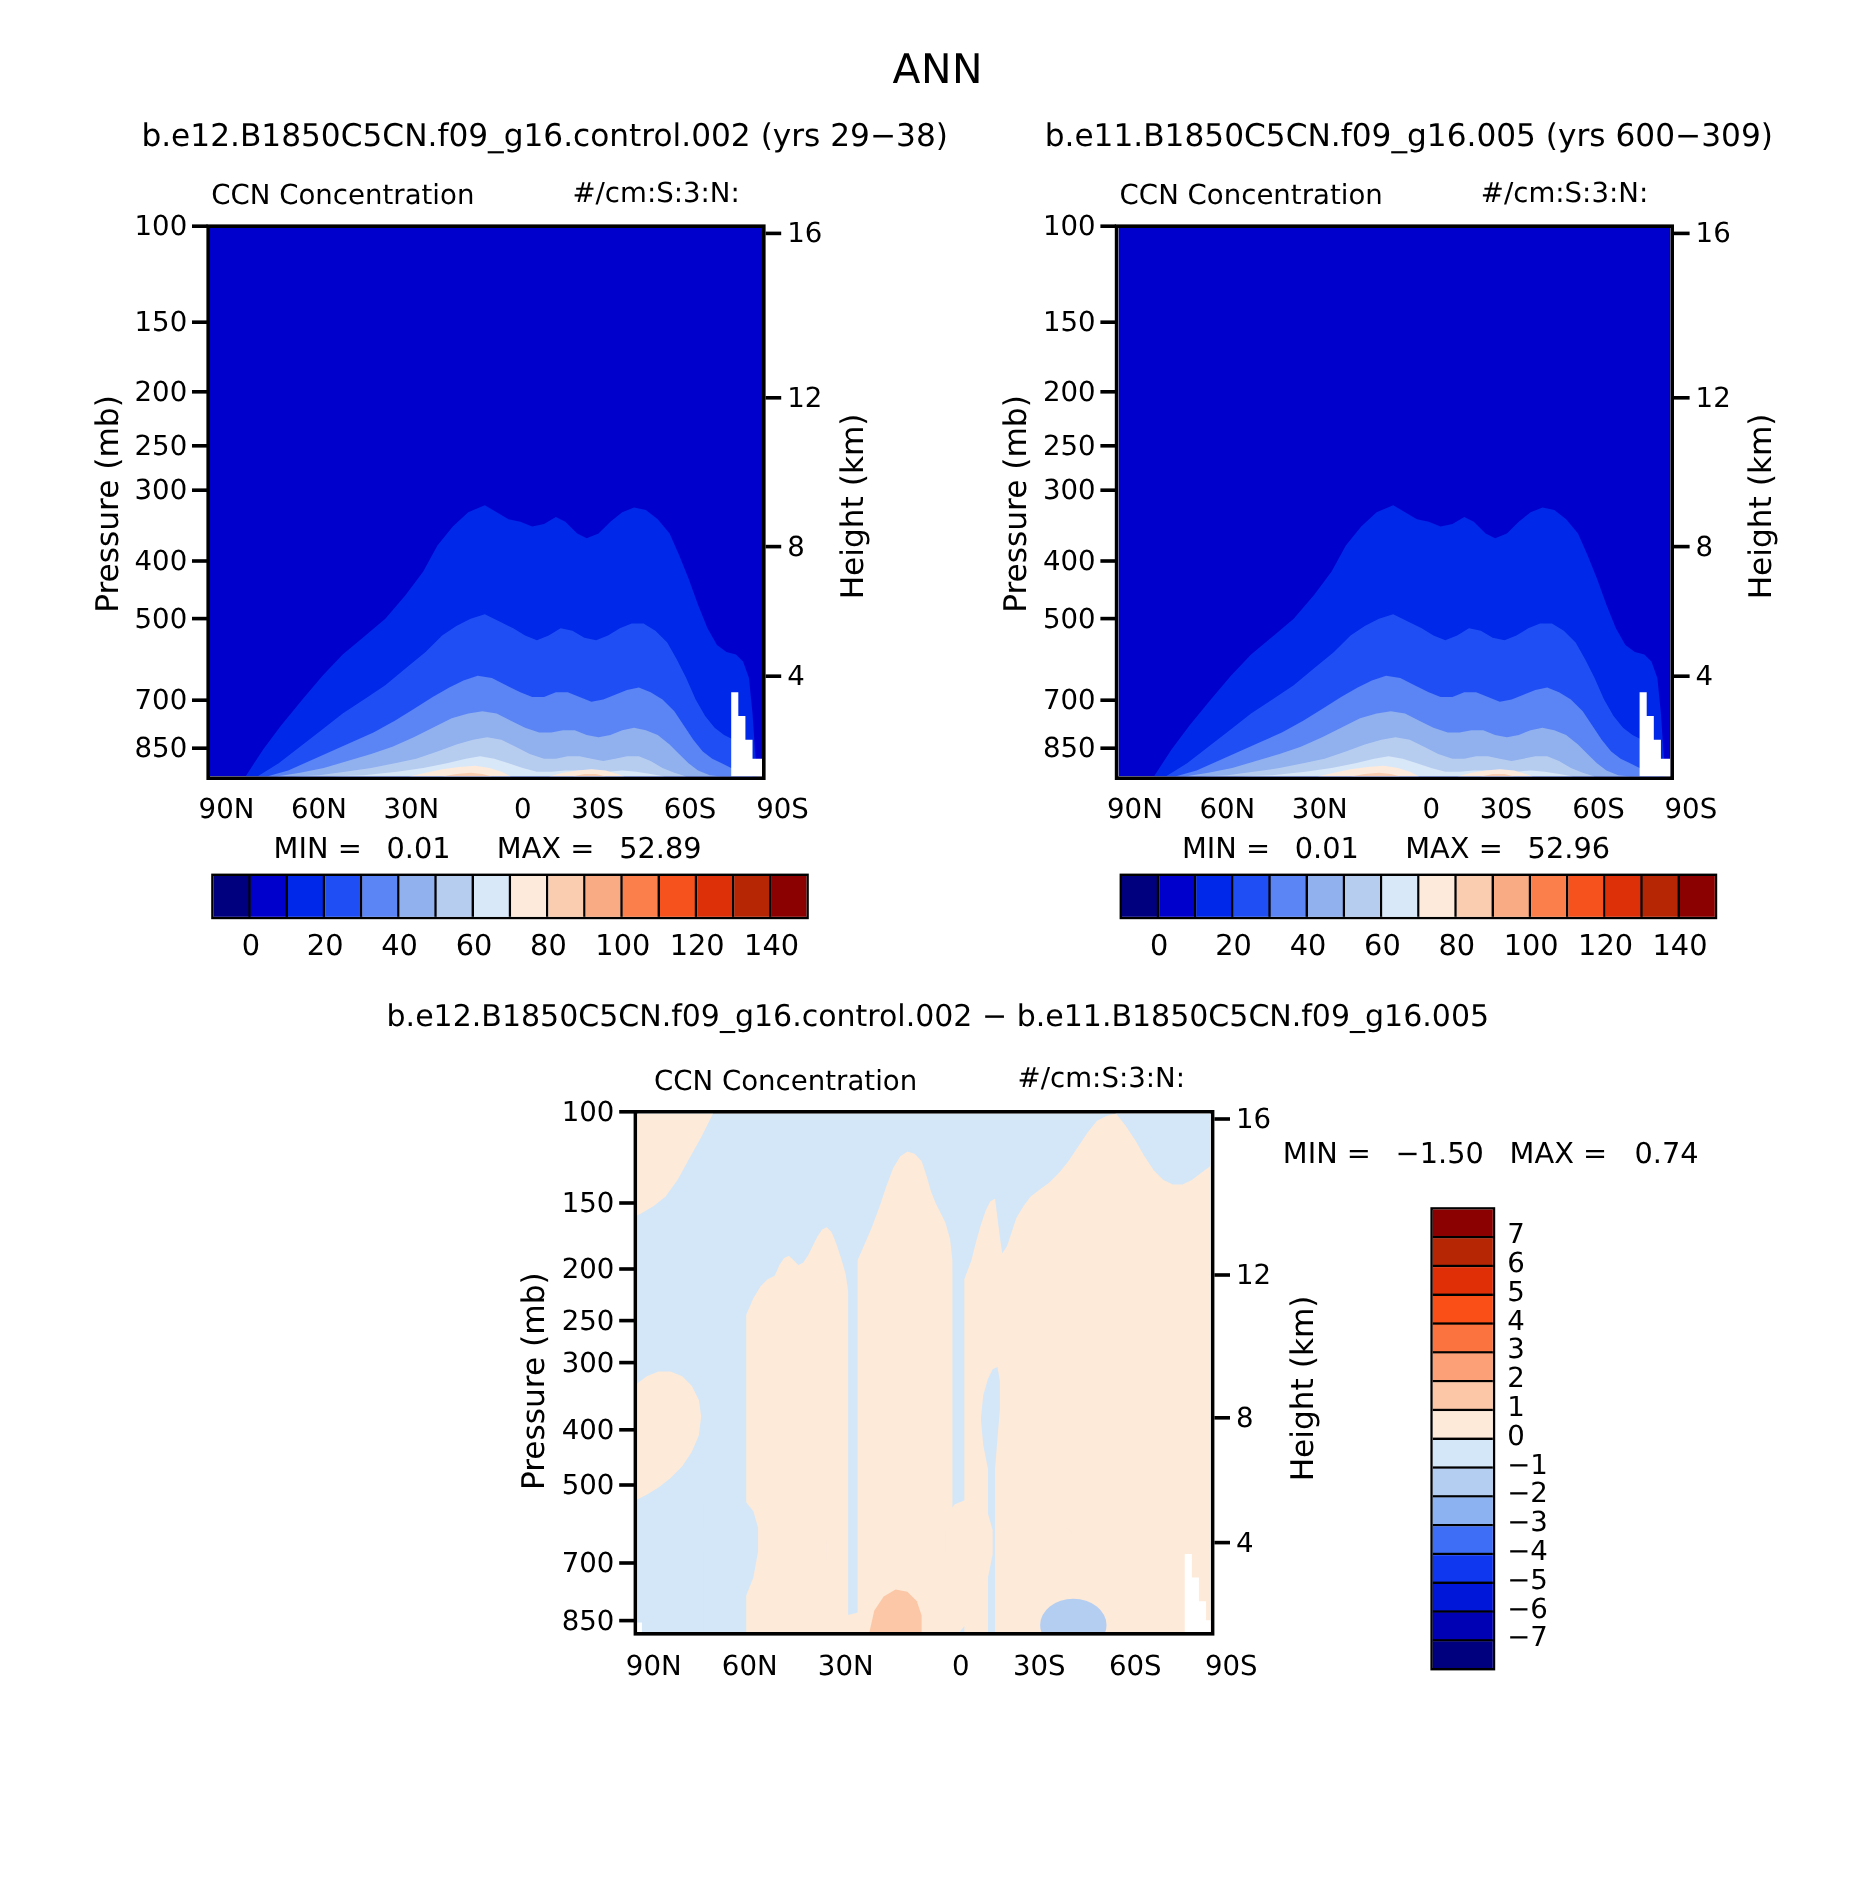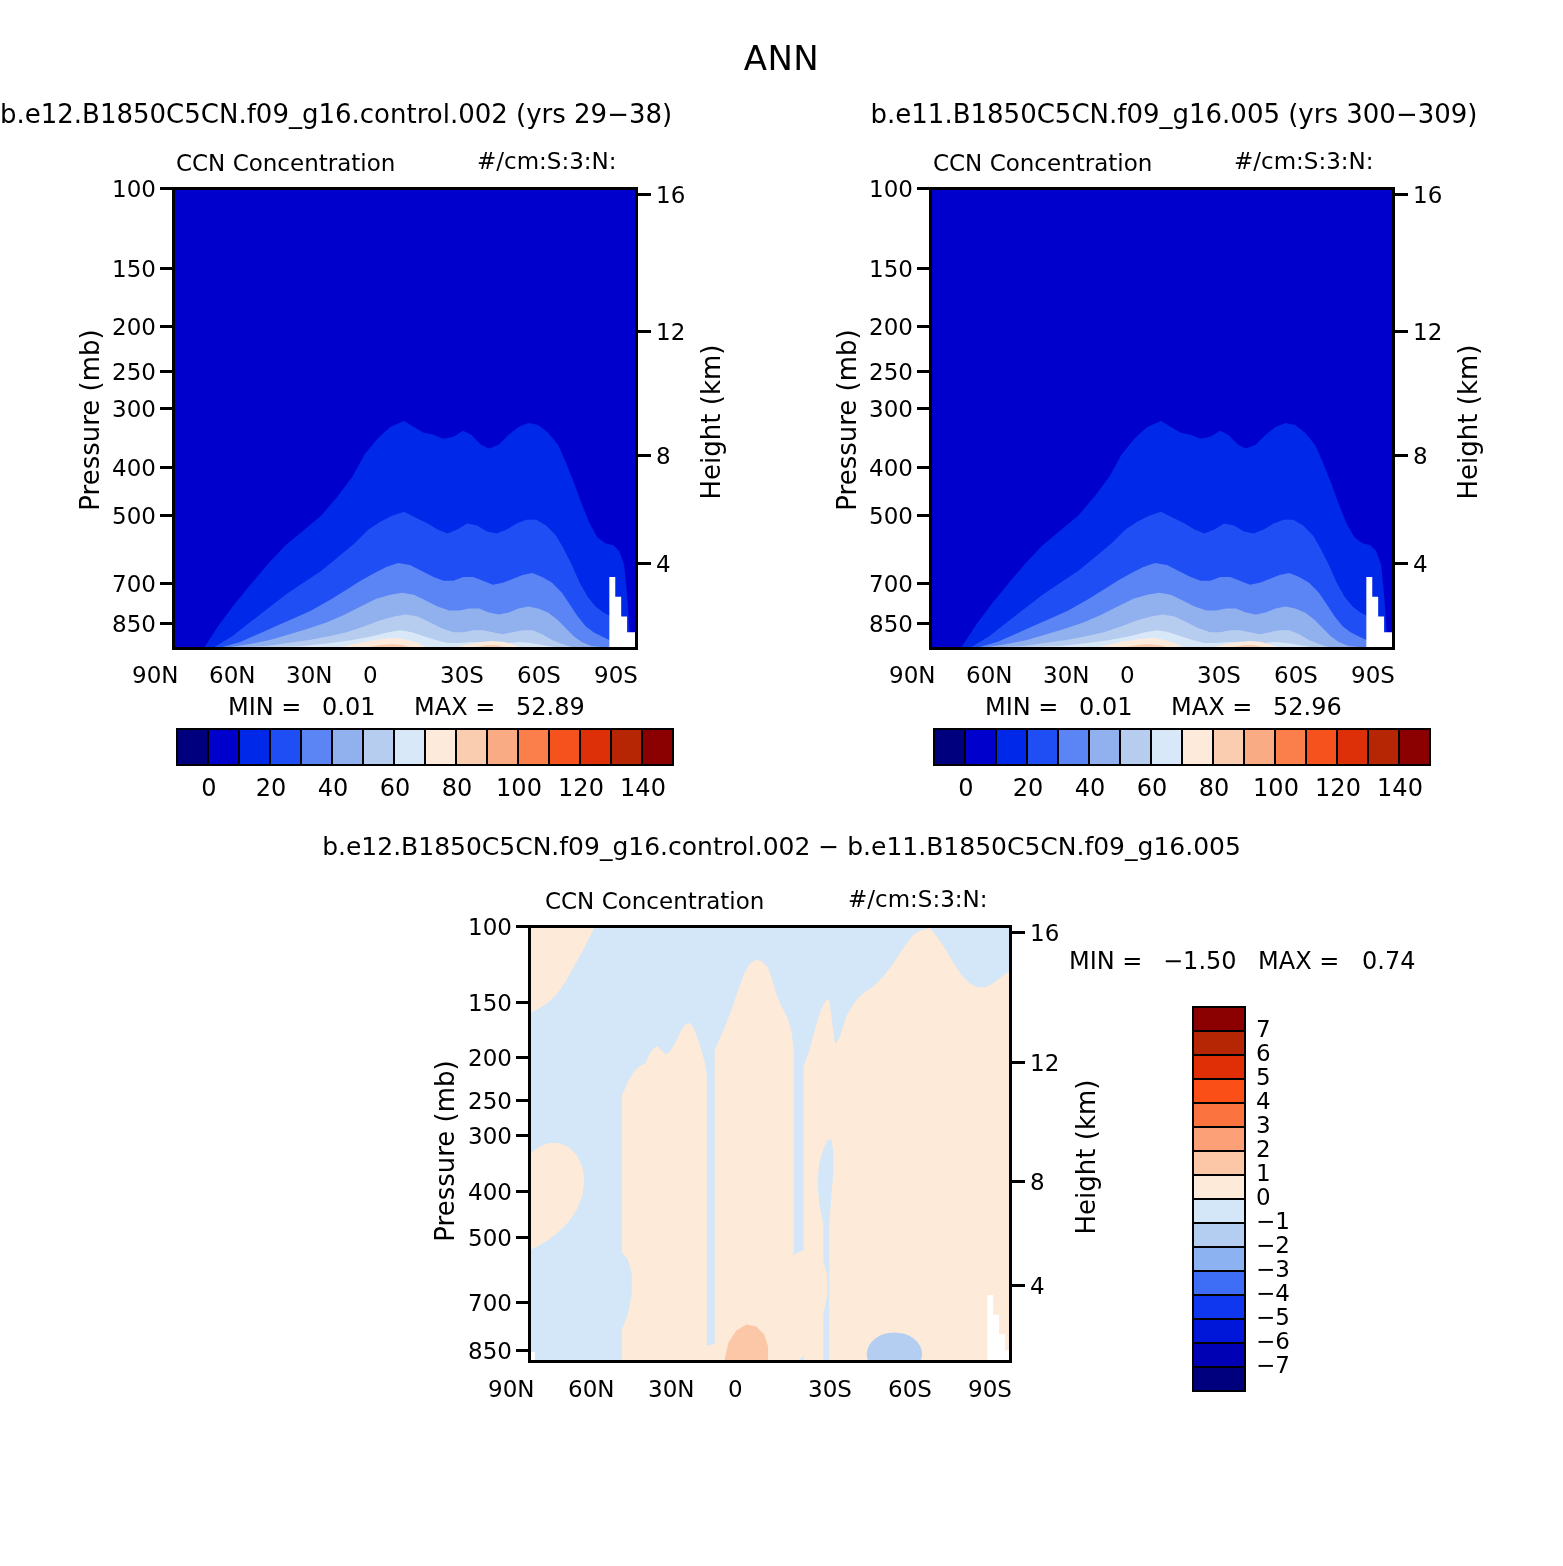--- a/index.html
+++ b/index.html
@@ -5,21 +5,21 @@
   html,body{margin:0;padding:0;background:#fff;}
   body{width:1563px;height:1566px;position:relative;
        font-family:"DejaVu Sans","Liberation Sans",sans-serif;color:#000;
        overflow:hidden;}
   .abs{position:absolute;}
   .ctr{text-align:center;}
 
   
   #ann-title{left:0;top:38px;width:1563px;font-size:34px;letter-spacing:.5px;}
   .panel-title{font-size:26px;white-space:nowrap;}
-  #left-title{left:0;top:99px;width:790px;text-align:left;}
+  #left-title{left:0;top:99px;width:790px;text-align:right;}
   #right-title{left:785px;top:99px;width:778px;text-align:center;}
   #diff-title{left:0;top:832px;width:1563px;text-align:center;font-size:25px;}
 
   
   .frame{border:3px solid #000;box-sizing:border-box;overflow:hidden;background:#fff;}
 
   
   #plot-left{left:172px;top:187px;width:466px;height:463px;}
   
   #plot-right{left:929px;top:187px;width:466px;height:463px;}
@@ -30,21 +30,21 @@
   .field svg{display:block;width:100%;height:100%;}
 
   
   .var-label{font-size:23px;white-space:nowrap;}
   .unit-label{font-size:23px;white-space:nowrap;}
 
   
   .tickmark{position:absolute;background:#000;}
   .ytick-lab{position:absolute;font-size:23px;text-align:right;white-space:nowrap;}
   .ytick-lab-r{position:absolute;font-size:23px;text-align:left;white-space:nowrap;}
-  .xtick-lab{position:absolute;font-size:23px;text-align:left;white-space:nowrap;}
+  .xtick-lab{position:absolute;font-size:23px;text-align:right;white-space:nowrap;}
 
   .axis-name{position:absolute;font-size:26px;white-space:nowrap;
              transform-origin:50% 50%;}
   .rot-left{transform:rotate(-90deg);}
   .rot-right{transform:rotate(-90deg);}
 
   
   .minmax{position:absolute;font-size:24px;white-space:nowrap;}
 
   
@@ -198,21 +198,21 @@
     <span style="left: -7px; width: 80px; top: 0px;">0</span>
     <span style="left: 55px; width: 80px; top: 0px;">20</span>
     <span style="left: 117px; width: 80px; top: 0px;">40</span>
     <span style="left: 179px; width: 80px; top: 0px;">60</span>
     <span style="left: 241px; width: 80px; top: 0px;">80</span>
     <span style="left: 303px; width: 80px; top: 0px;">100</span>
     <span style="left: 365px; width: 80px; top: 0px;">120</span>
     <span style="left: 427px; width: 80px; top: 0px;">140</span>
   </div>
 
-<div class="abs panel-title" id="right-title">b.e11.B1850C5CN.f09_g16.005 (yrs 300−309)</div>
+<div class="abs panel-title" id="right-title">b.e11.B1850C5CN.f09_g16.005 (yrs 600−309)</div>
 
 <div class="abs var-label" style="left:933px;top:150px;">CCN Concentration</div>
 <div class="abs unit-label" style="left:1234px;top:148px;">#/cm:S:3:N:</div>
 
 <div class="abs frame" id="plot-right">
   <div class="field">
     <svg viewBox="0 0 466 463" preserveAspectRatio="none">
       <rect x="0" y="0" width="466" height="463" fill="#0000cd"></rect>
       <path d="M0,463 L30,463 L45,440 L60,420 L78,398 L95,378 L112,360
                L130,345 L148,330 L165,310 L180,290 L192,268 L205,252 L218,240

